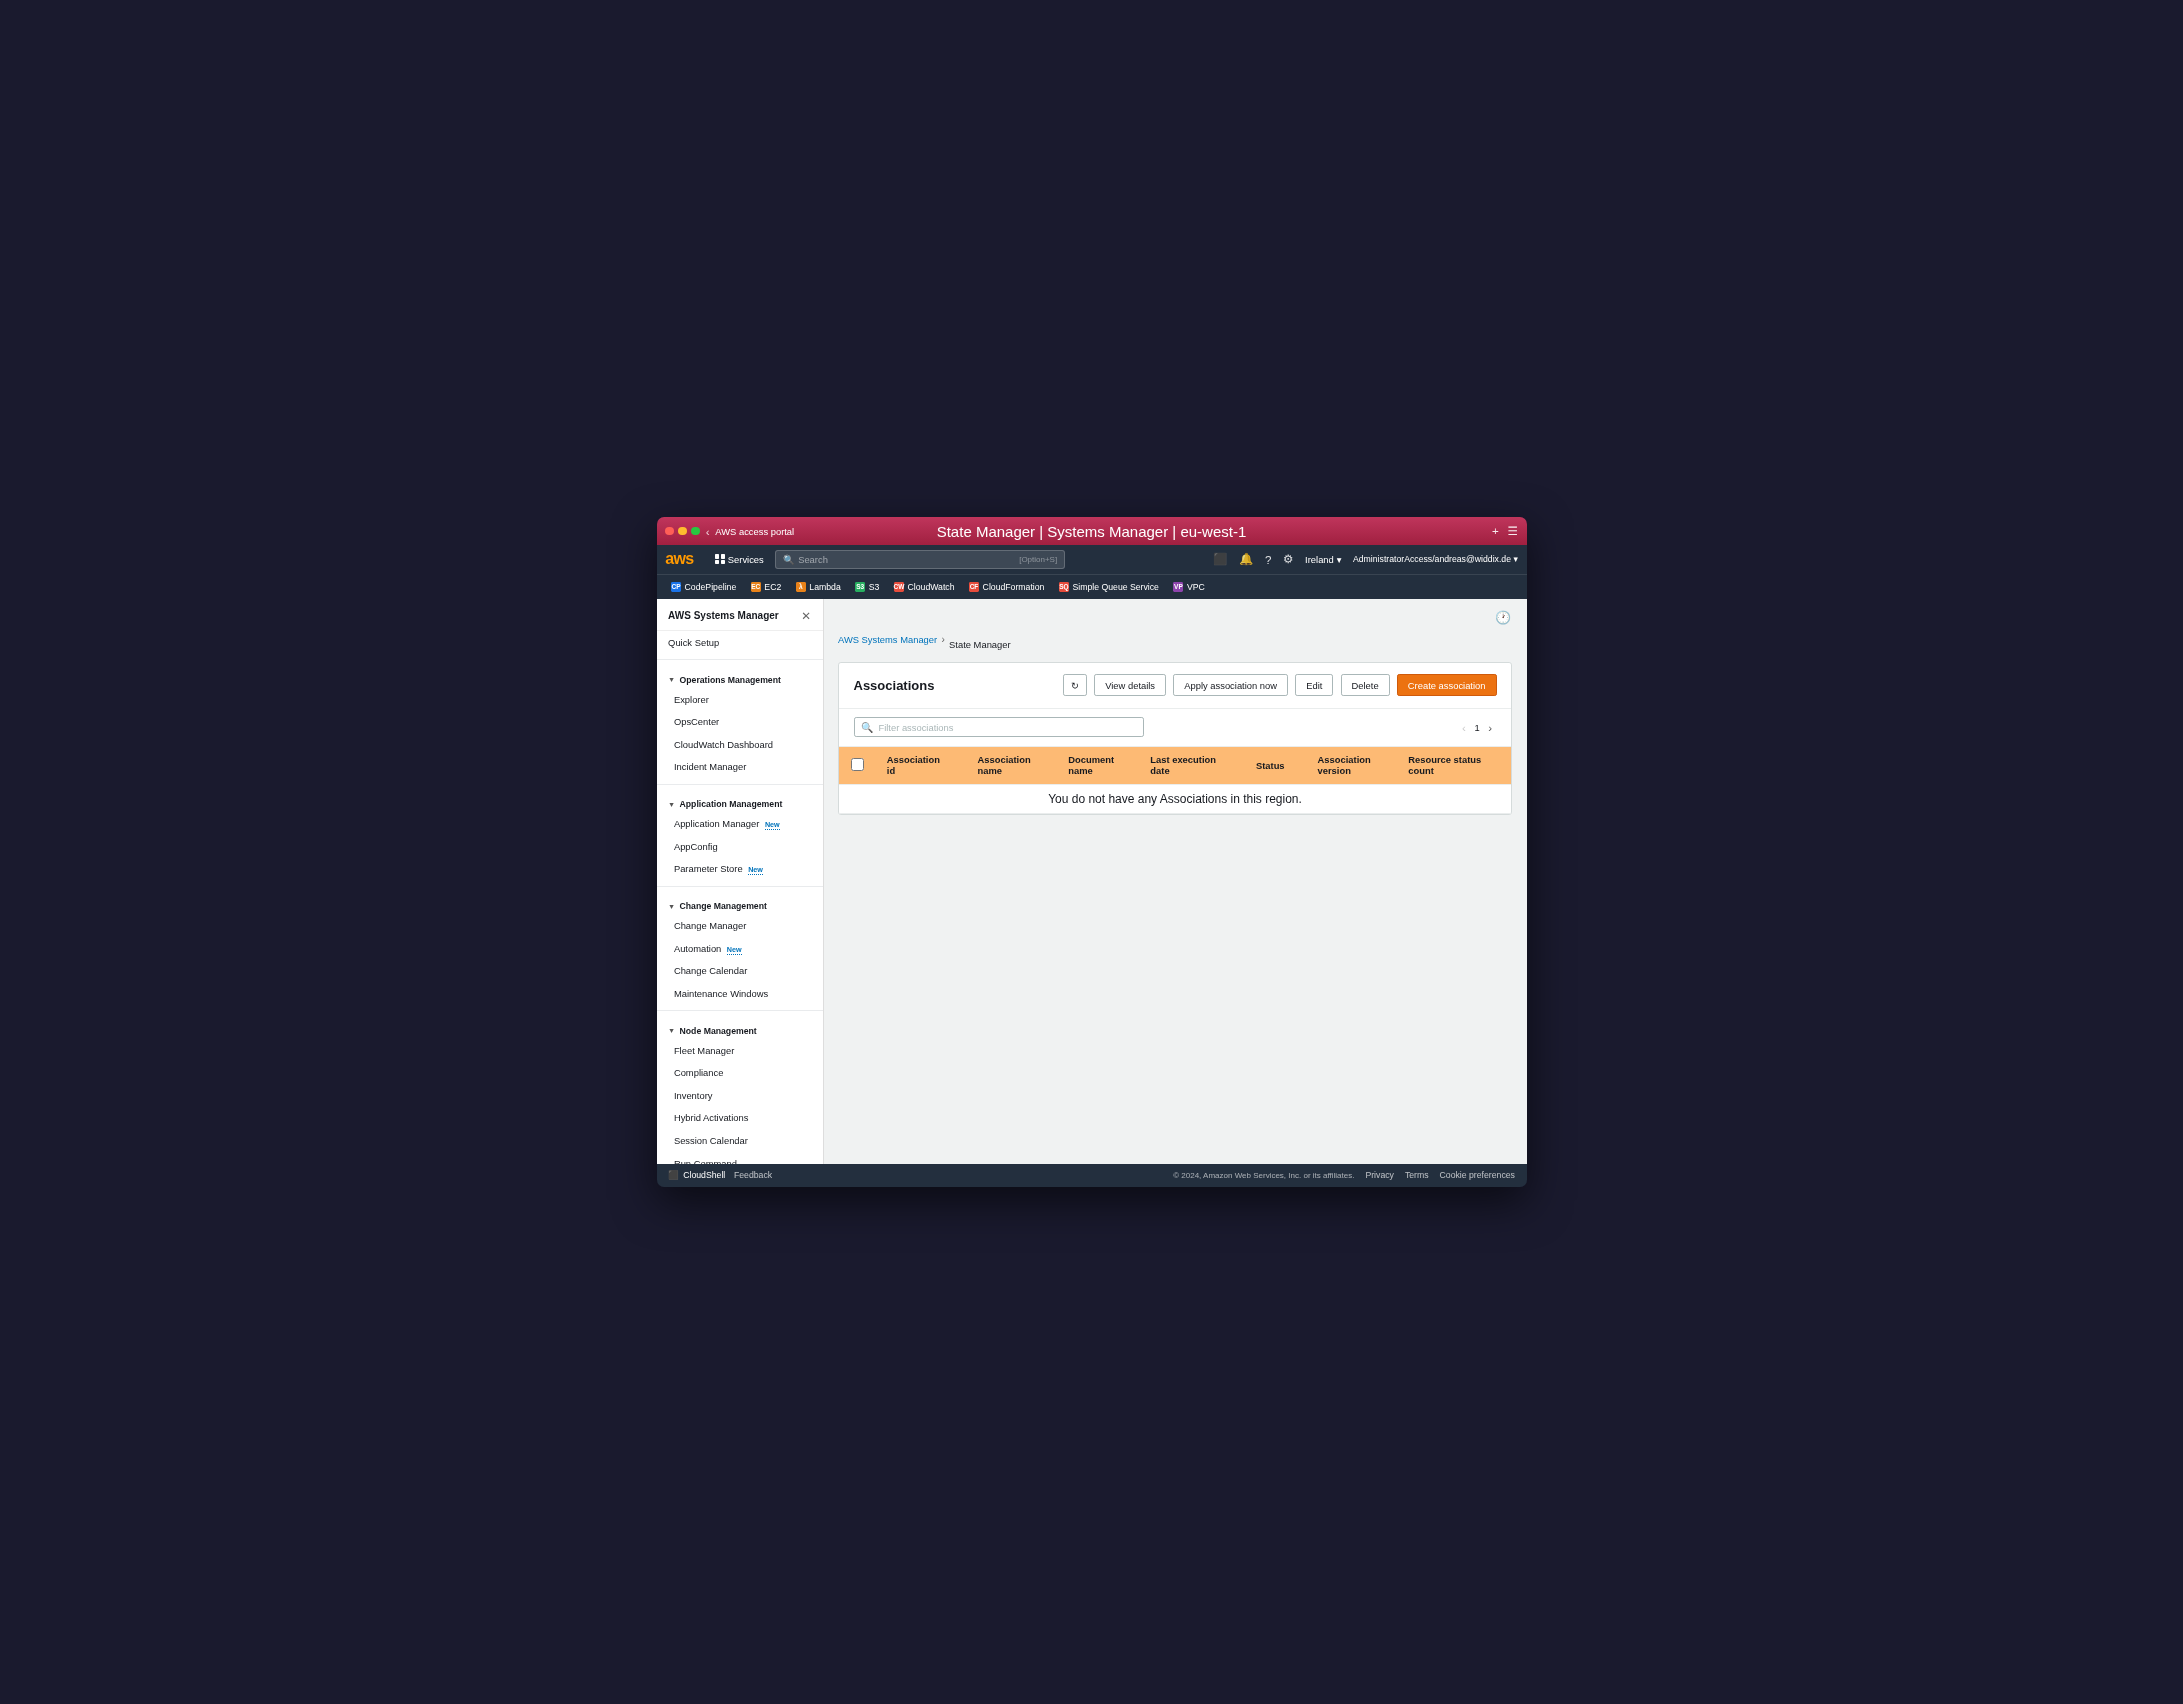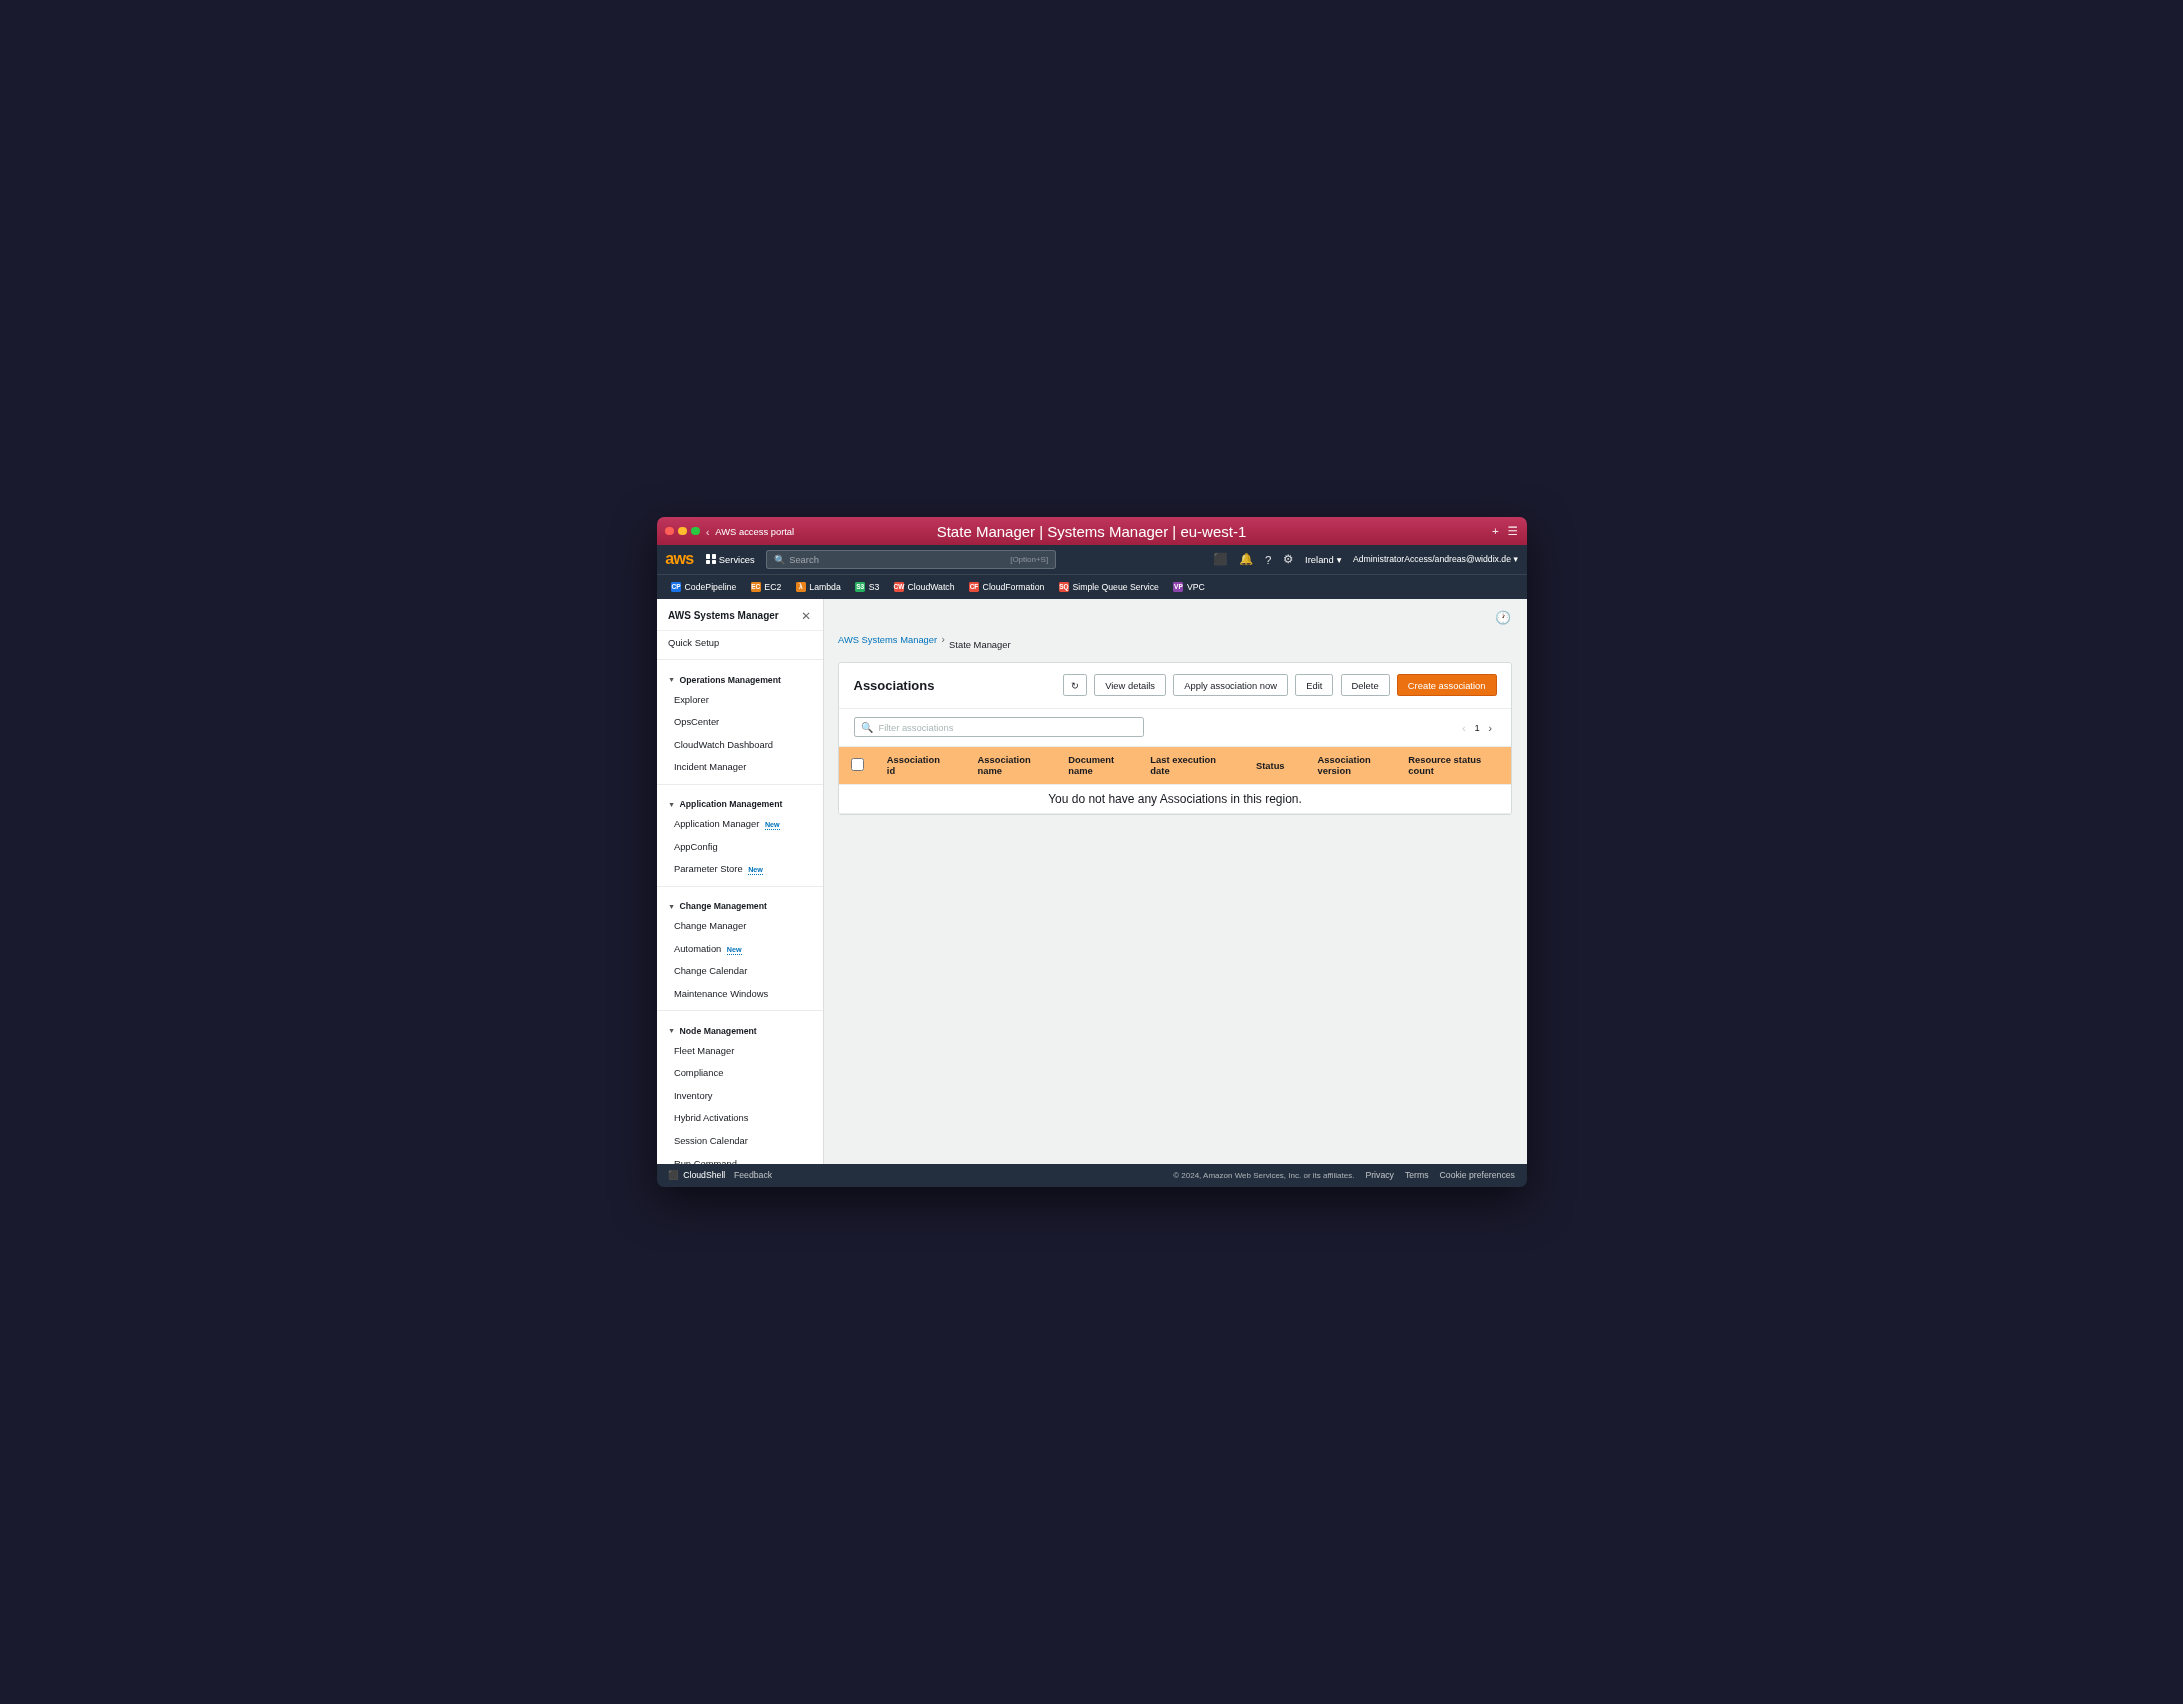--- a/index.html
+++ b/index.html
@@ -81,21 +81,21 @@
       background: #232f3e;
       height: 29px;
       display: flex;
       align-items: center;
       padding: 0 8.7px;
       gap: 5.8px;
     }
     .aws-logo {
       display: flex;
       align-items: center;
-      margin-right: 1px;
+      margin-right: 10px;
     }
     .aws-logo-text {
       color: #ff9900;
       font-size: 16px;
       font-weight: 900;
       letter-spacing: -0.7px;
       line-height: 1;
     }
     .nav-services-btn {
       display: flex;

